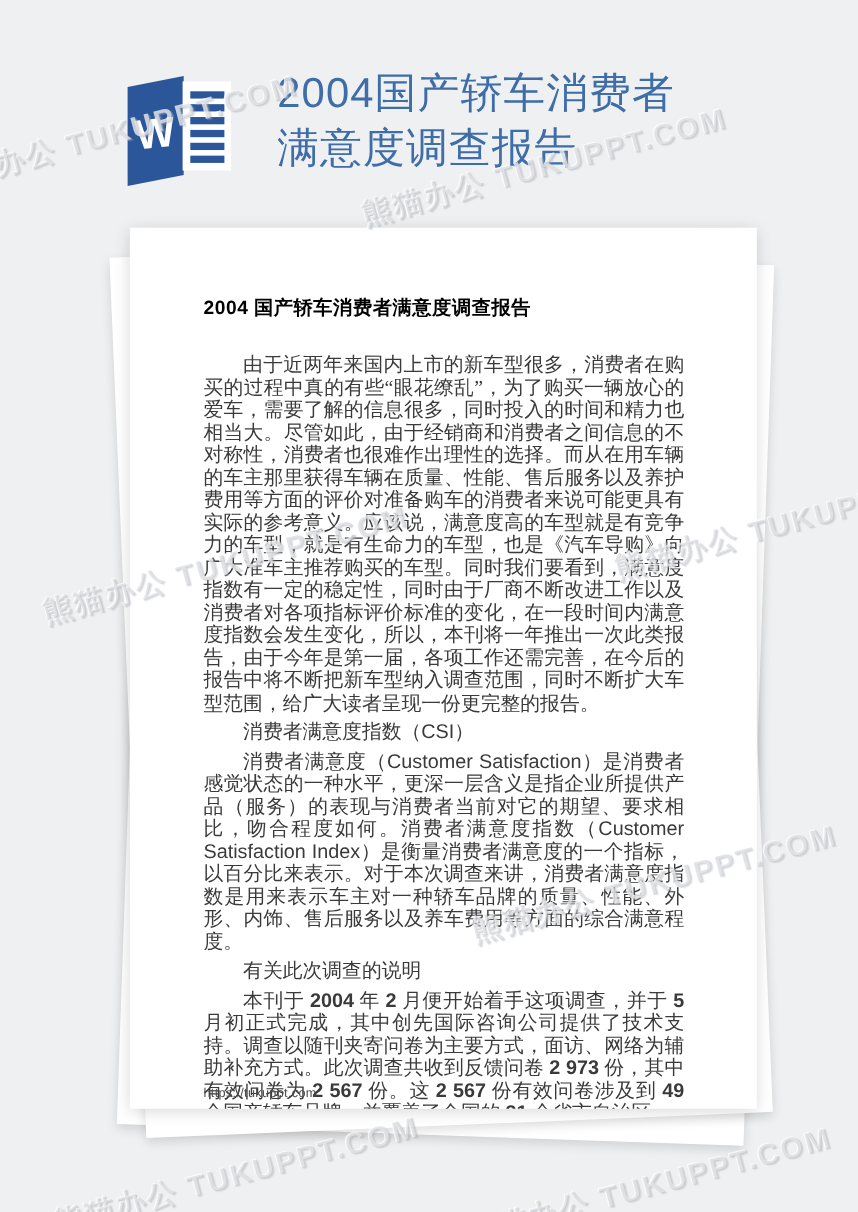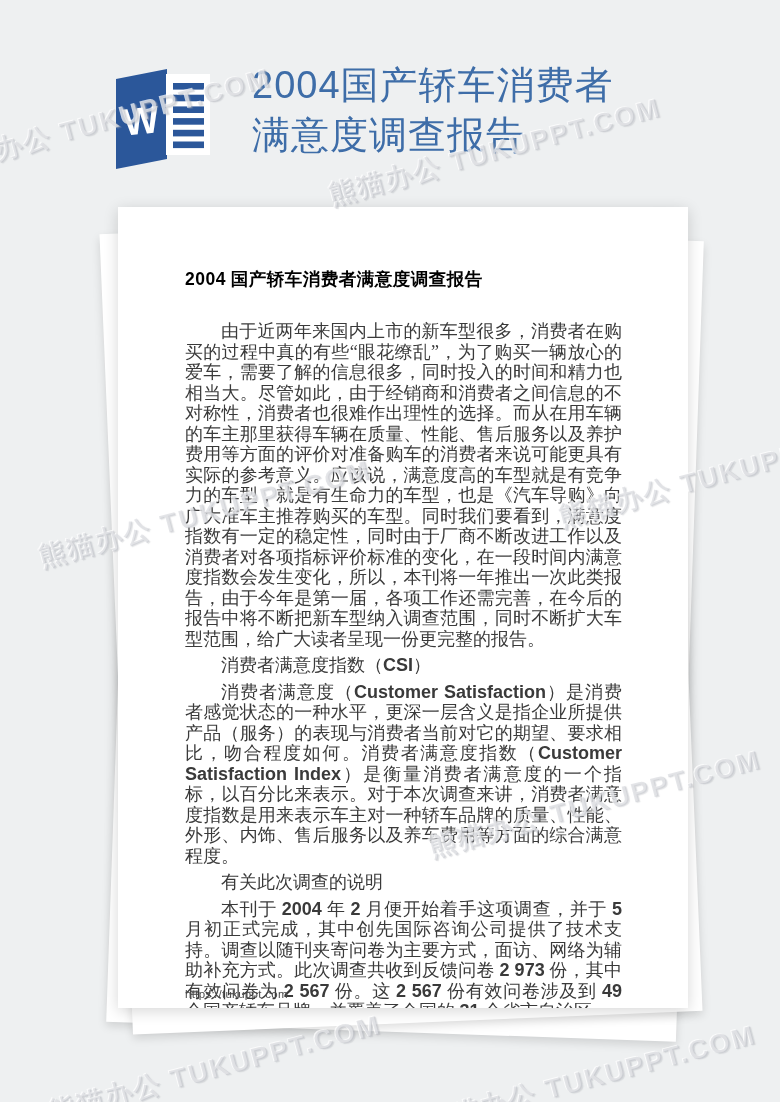--- a/index.html
+++ b/index.html
@@ -30,21 +30,21 @@
     font-family:"Liberation Serif","DejaVu Serif",serif; color:#3a3a3a;
   }
   .doc-title {
     font-size:17.5px; font-weight:700; color:#000000;
     margin:4px 0 30px 0; letter-spacing:.5px;
   }
   .doc-par {
     font-size:18px; line-height:20.5px; margin:0 0 6px 0;
     text-align:justify; text-indent:2em;
   }
-  .lat { font-family:"Liberation Sans","DejaVu Sans",sans-serif;font-weight:bold; }
+  .lat { font-family:"Liberation Sans","DejaVu Sans",sans-serif; }
   .num { font-family:"Liberation Sans","DejaVu Sans",sans-serif; font-weight:700; }
   .doc-footer {
     position:absolute; left:67px; top:781px;
     font-family:"Liberation Sans","DejaVu Sans",sans-serif;
     font-size:11.5px; color:#4a4a4a; letter-spacing:.3px;
   }
 
   
   .wm {
     position:absolute; z-index:9; pointer-events:none; white-space:nowrap;

